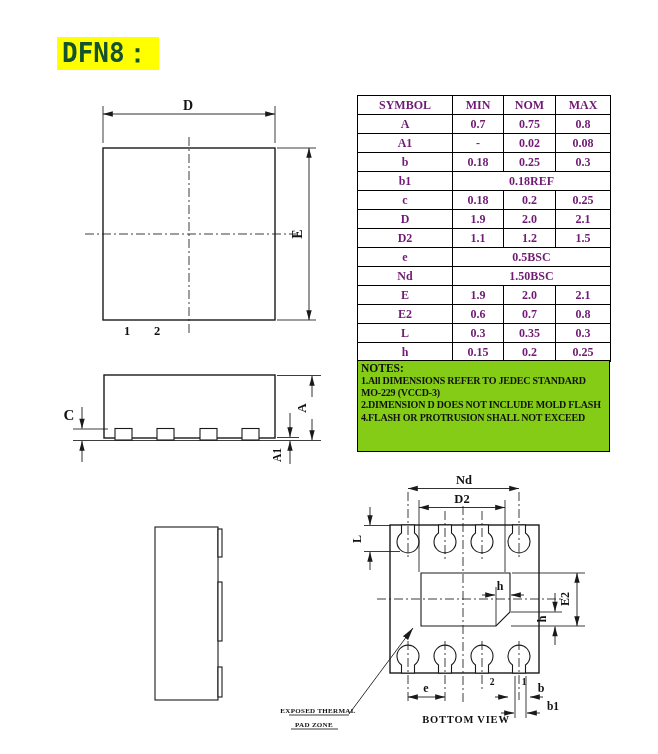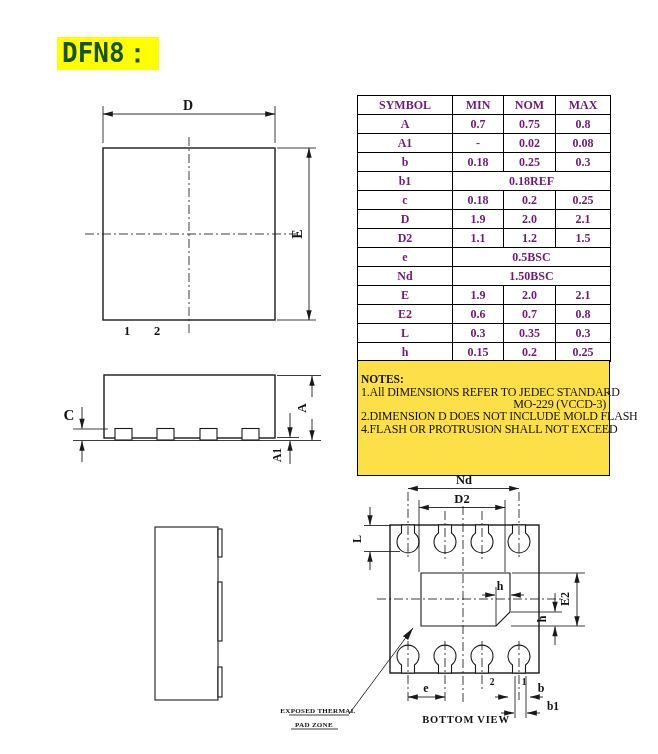--- a/index.html
+++ b/index.html
@@ -12,24 +12,24 @@
   .outline{fill:#ffffff;stroke:#1a1a1a;stroke-width:1.4;}
   .outline2{fill:#ffffff;stroke:#1a1a1a;stroke-width:1.1;}
   .ext{stroke:#1a1a1a;stroke-width:0.85;fill:none;}
   .dim{stroke:#1a1a1a;stroke-width:0.9;fill:none;}
   .cl{stroke:#1a1a1a;stroke-width:0.85;fill:none;stroke-dasharray:9 3 2 3;}
   .ldr{stroke:#1a1a1a;stroke-width:0.9;fill:none;}
   table.spec{position:absolute;left:357px;top:95px;border-collapse:collapse;table-layout:fixed;
         font-family:"Liberation Serif",serif;font-weight:bold;font-size:12px;color:#701a75;}
   table.spec td,table.spec th{border:1px solid #000;text-align:center;vertical-align:middle;
         height:18px;padding:0;overflow:hidden;}
-  .notes-box{position:absolute;left:357px;top:360px;width:253px;height:116px;border:1px solid #000;
-        box-sizing:border-box;padding:12px 3px;background:#fde047;}
+  .notes-box{position:absolute;left:357px;top:360px;width:253px;height:92px;border:1px solid #000;
+        box-sizing:border-box;padding:1px 3px;background:#84cc16;}
   .notes-heading{font-weight:bold;font-size:11.5px;line-height:13px;}
-  .note-line{font-weight:normal;font-size:12px;line-height:12.2px;white-space:nowrap;letter-spacing:-0.2px;text-align:right;}
+  .note-line{font-weight:bold;font-size:10px;line-height:12.2px;white-space:nowrap;letter-spacing:-0.2px;}
 </style>
 </head>
 <body>
 
 <div class="page">
 
   <div class="title-badge" style="background:#ffff00;">DFN8：</div>
 
   <svg class="drawing" width="658" height="754" viewBox="0 0 658 754">
     <defs>

